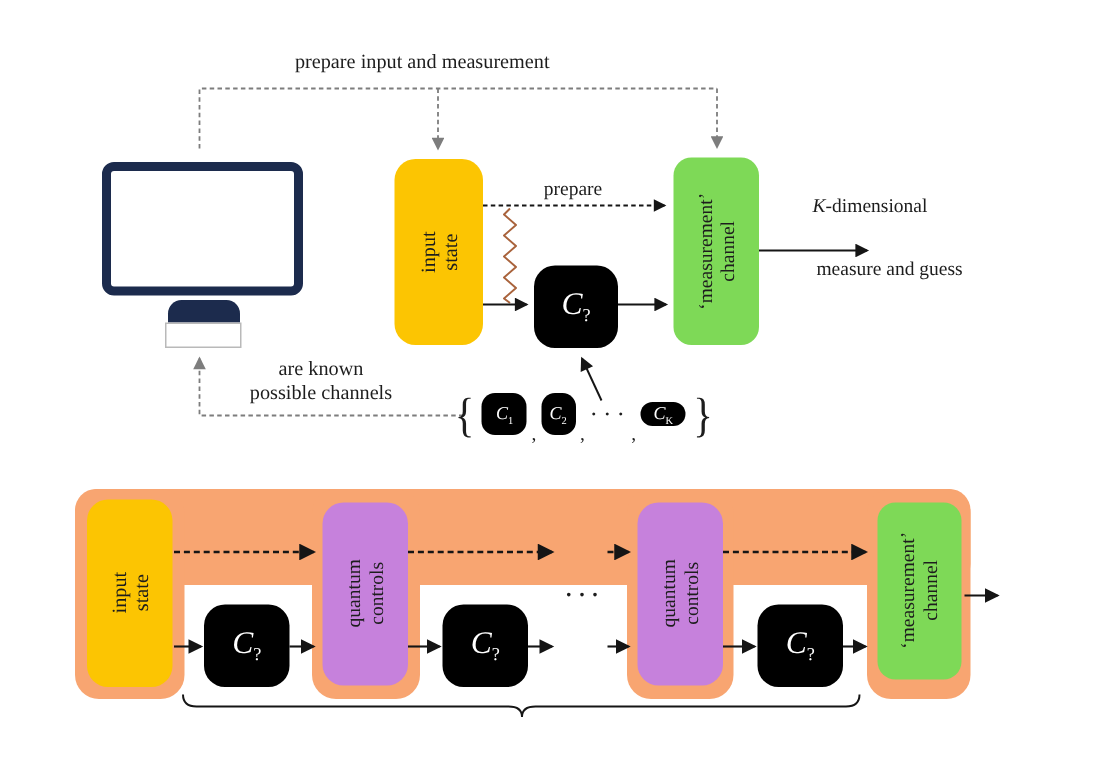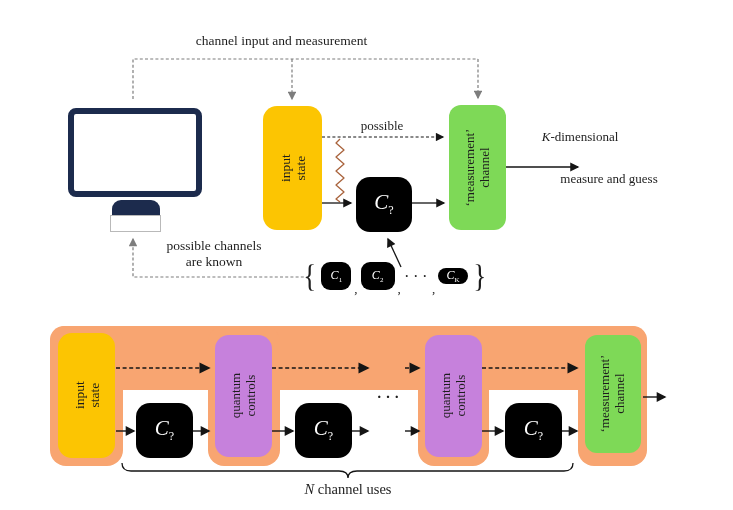--- a/index.html
+++ b/index.html
@@ -80,33 +80,33 @@
 
     <path d="M122,463 Q122,471 131,471 L339,471 Q348,471 348,478 Q348,471 357,471 L564,471 Q573,471 573,463" fill="none" stroke="#151515" stroke-width="1.3"></path>
   </svg>
 
   <div>
     <div class="mon-frame" style="left:68px;top:108px;width:134px;height:89px;"></div>
     <div class="mon-neck" style="left:112px;top:200px;width:48px;height:16px;"></div>
     <div class="mon-base" style="left:110px;top:215px;width:51px;height:17px;"></div>
   </div>
 
-  <div class="lbl" style="left:169px;top:33px;width:225px;font-size:13.5px;">channel input and measurement</div>
+  <div class="lbl" style="left:169px;top:33px;width:225px;font-size:13.5px;">prepare input and measurement</div>
 
-  <div class="lbl" style="left:352px;top:118px;width:60px;font-size:13px;">possible</div>
+  <div class="lbl" style="left:352px;top:118px;width:60px;font-size:13px;">prepare</div>
 
   <div class="lbl" style="left:506px;top:129px;width:148px;font-size:13px;">
     <div><i>K</i><span>-dimensional</span></div>
   </div>
 
-  <div class="lbl" style="left:534px;top:171px;width:150px;font-size:13px;">measure and guess</div>
+  <div class="lbl" style="left:518px;top:171px;width:150px;font-size:13px;">measure and guess</div>
 
   <div class="lbl" style="left:139px;top:238px;width:150px;font-size:13.5px;">
+    <div>are known</div>
     <div>possible channels</div>
-    <div>are known</div>
   </div>
 
   <div class="box r14" style="left:263px;top:106px;width:59px;height:124px;background:#fcc502;">
     <div class="rot" style="font-size:13.5px;">
       <div>input</div>
       <div>state</div>
     </div>
   </div>
 
   <div class="box r14 blackbox" style="left:356px;top:177px;width:56px;height:55px;">
@@ -119,21 +119,21 @@
       <div>channel</div>
     </div>
   </div>
 
   <div class="setrow" style="left:302px;top:258px;height:36px;">
     <span class="setbrace">{</span>
     <span class="box r8 blackbox" style="position:static;width:30px;height:28px;">
       <span class="csym cset"><i>C</i><sub>1</sub></span>
     </span>
     <span class="setcomma">,</span>
-    <span class="box r8 blackbox" style="position:static;width:34px;height:28px;">
+    <span class="box r8 blackbox" style="position:static;width:23px;height:28px;">
       <span class="csym cset"><i>C</i><sub>2</sub></span>
     </span>
     <span class="setcomma">,</span>
     <span class="setdots">· · ·</span>
     <span class="setcomma">,</span>
     <span class="box r8 blackbox" style="position:static;width:30px;height:16px;">
       <span class="csym cset"><i>C</i><sub>K</sub></span>
     </span>
     <span class="setbrace">}</span>
   </div>
@@ -173,17 +173,14 @@
     <span class="csym cbig"><i>C</i><sub>?</sub></span>
   </div>
 
   <div class="box r12" style="left:585px;top:335px;width:56px;height:118px;background:#7ed957;">
     <div class="rot">
       <div>‘measurement’</div>
       <div>channel</div>
     </div>
   </div>
 
-  <div class="lbl" style="left:250px;top:481px;width:196px;font-size:14.5px;">
-    <i>N</i><span> channel uses</span>
-  </div>
 
 </div>
 
 </body></html>

